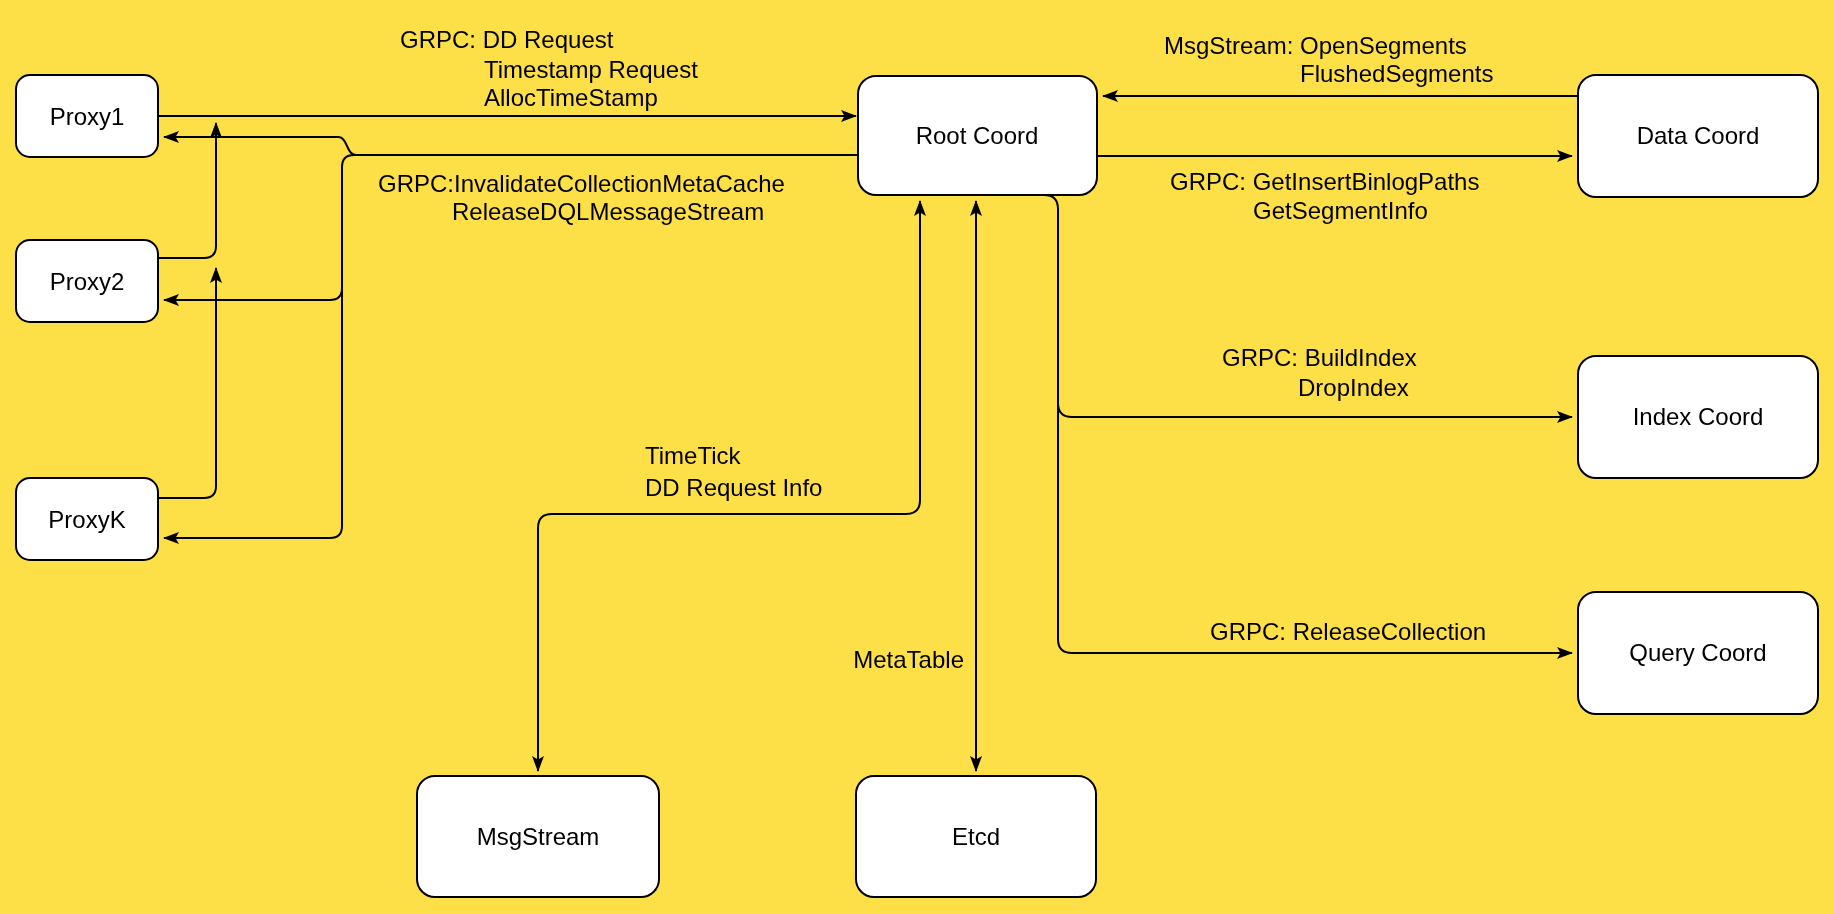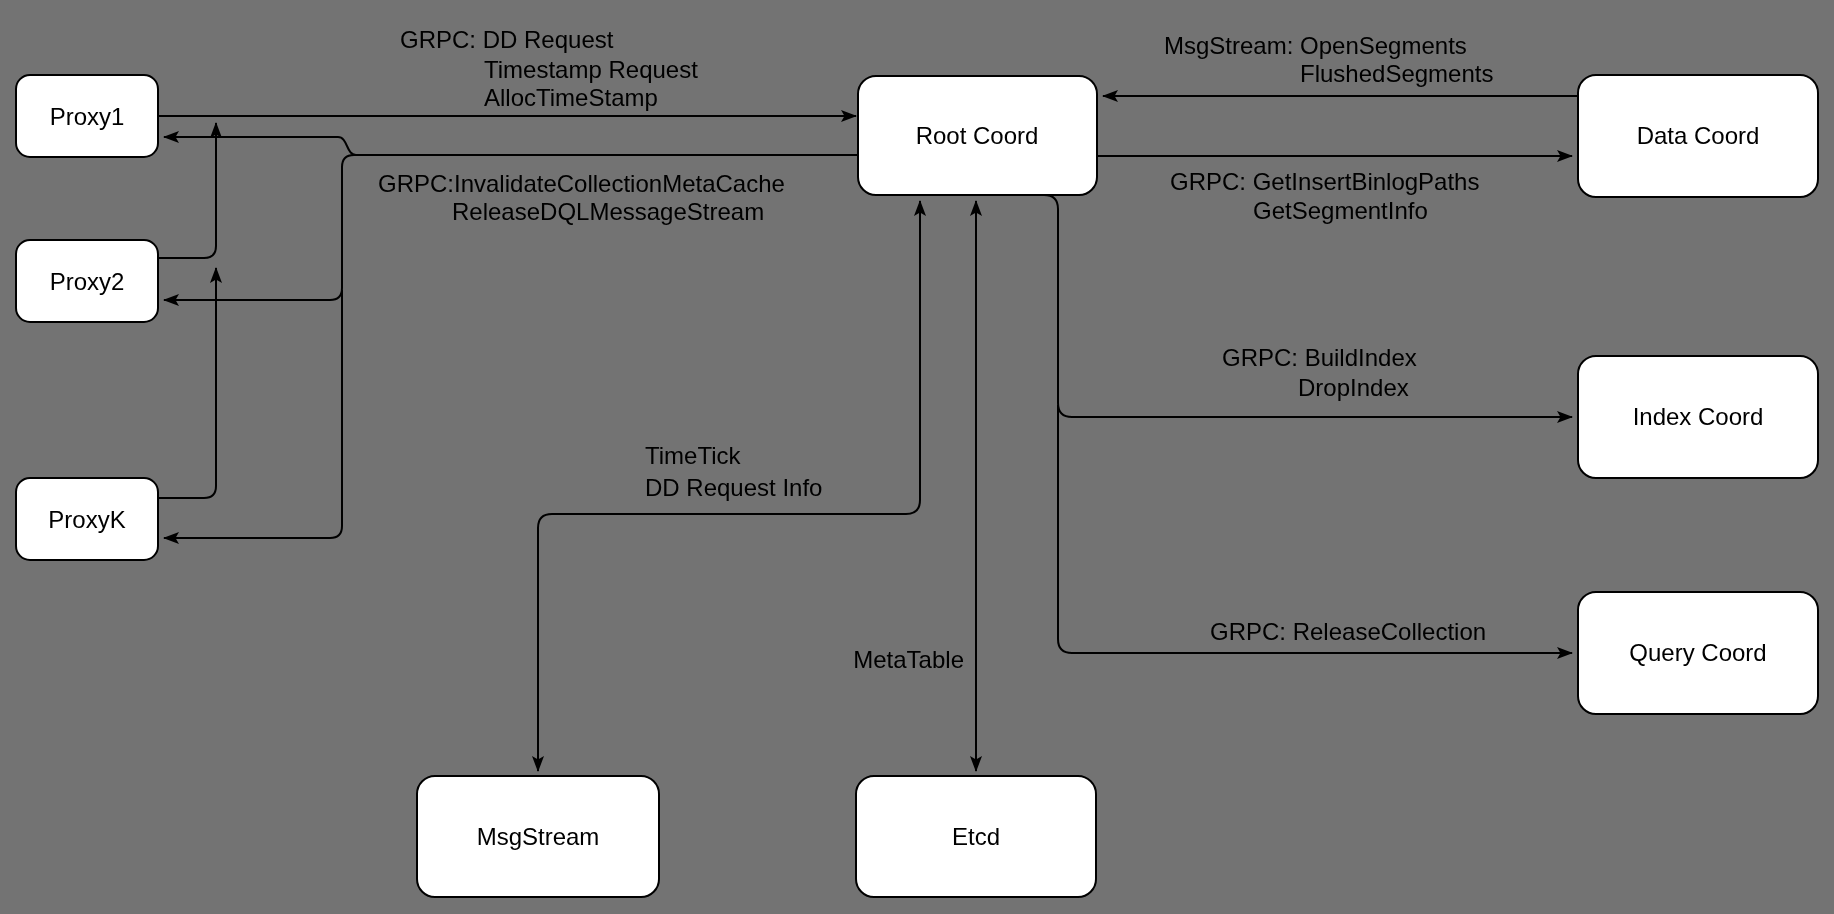--- a/index.html
+++ b/index.html
@@ -3,21 +3,21 @@
 <meta charset="utf-8">
 <style>
   html, body {
     margin: 0;
     padding: 0;
     background: #ffffff;
   }
   .canvas-wrap {
     width: 1834px;
     height: 914px;
-    background: #737373;
+    background: #fde047;
     overflow: hidden;
   }
   svg {
     display: block;
     font-family: "Liberation Sans", sans-serif;
   }
   .node-box {
     fill: #ffffff;
     stroke: #000000;
     stroke-width: 2;

